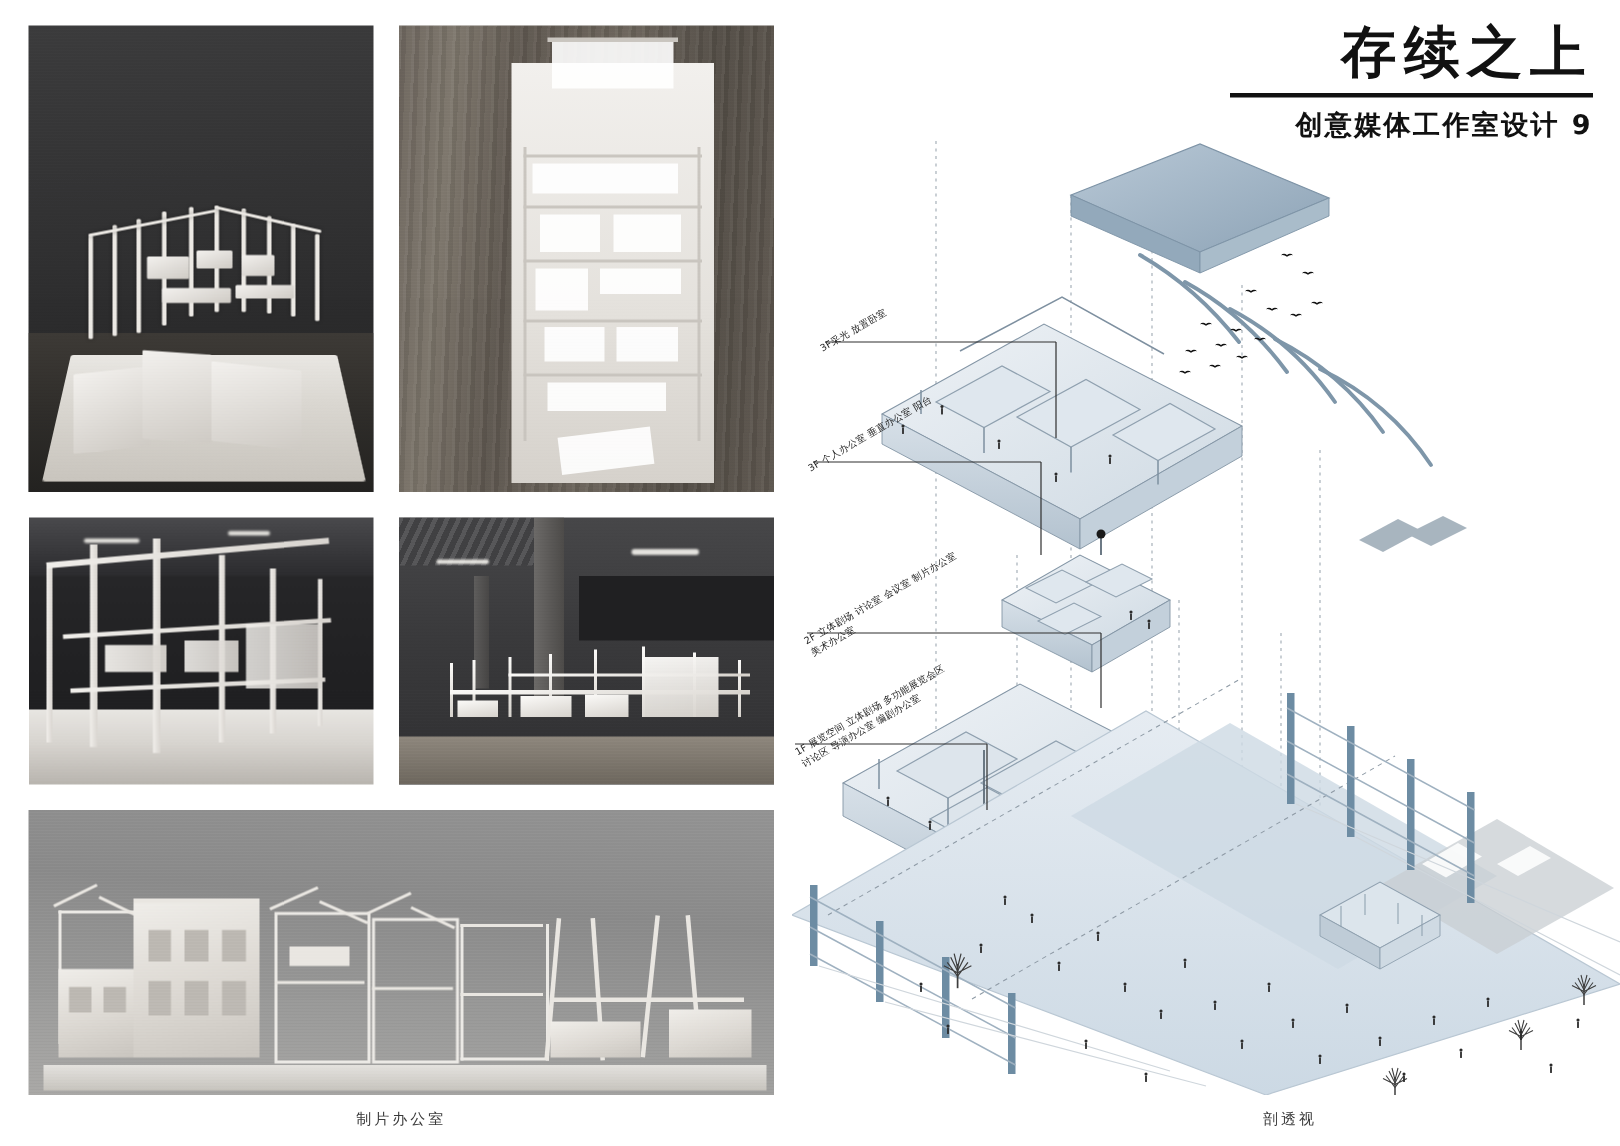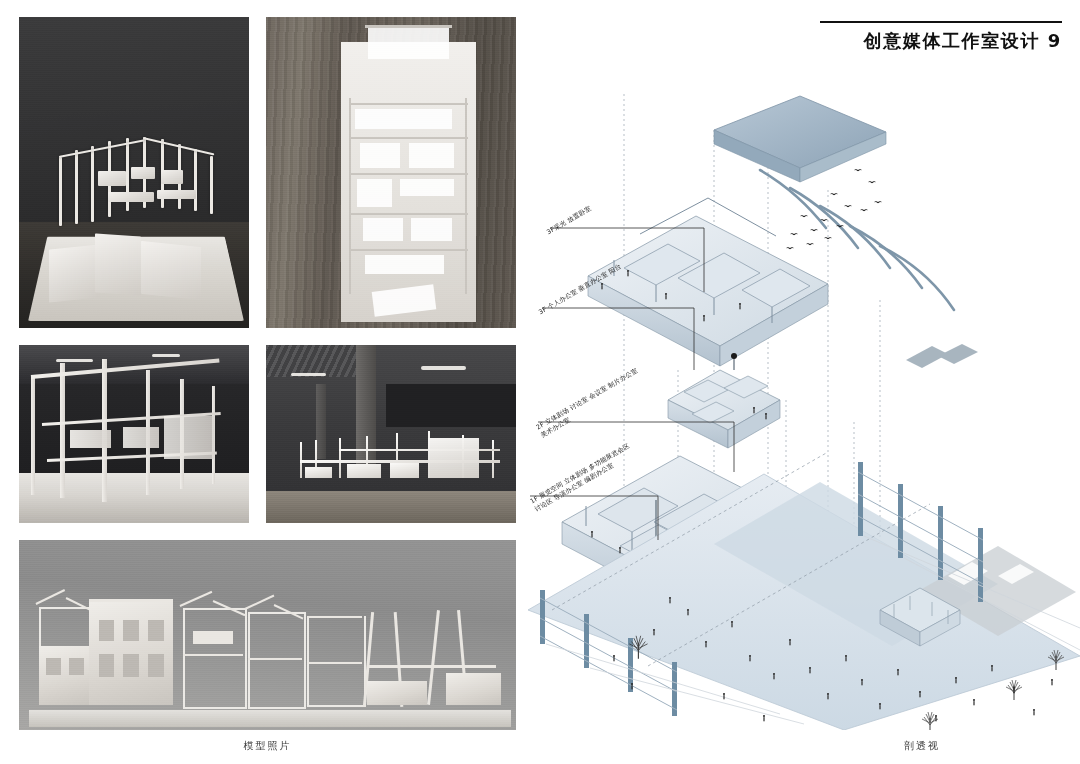--- a/index.html
+++ b/index.html
@@ -98,20 +98,21 @@
     white-space:nowrap;transform-origin:left bottom;line-height:1.45;
   }
   .axo-label.two{white-space:normal;width:118px;}
 </style>
 </head>
 <body>
 
 <div class="board">
 
   <div class="title-block">
+    <div class="title-main">存续之上</div>
     <div class="title-rule"></div>
     <div class="title-sub">创意媒体工作室设计 9</div>
   </div>
 
   <div class="photo p1-bg" style="left:19px;top:17px;width:230px;height:311px;">
     <div class="p1-floor"></div>
     <div class="p1-table"></div>
     <div class="p1-model">
 
       <div class="p1-gable" style="left:2%;top:22%;width:3px;height:60%;"></div>
@@ -260,21 +261,21 @@
     <div class="p5-slab" style="left:70%;top:38%;width:2.6px;height:50%;transform:rotate(5deg);"></div>
     <div class="p5-slab" style="left:76%;top:38%;width:2.6px;height:50%;transform:rotate(-4deg);"></div>
     <div class="p5-slab" style="left:83%;top:37%;width:2.6px;height:50%;transform:rotate(6deg);"></div>
     <div class="p5-slab" style="left:89%;top:37%;width:2.6px;height:48%;transform:rotate(-5deg);"></div>
     <div class="p5-slab" style="left:70%;top:66%;width:26%;height:2.4px;"></div>
     <div class="p5-mass" style="left:86%;top:70%;width:11%;height:17%;"></div>
     <div class="p5-mass" style="left:70%;top:74%;width:12%;height:13%;"></div>
     <div class="grain"></div>
   </div>
 
-  <div class="caption" style="left:19px;width:497px;top:739px;">模型照片</div>
+  <div class="caption" style="left:19px;width:497px;top:739px;">制片办公室</div>
 
   <div class="axo">
     <svg width="552" height="660" viewBox="0 0 552 660" xmlns="http://www.w3.org/2000/svg">
       <defs>
         <linearGradient id="gRoof" x1="0" y1="0" x2="1" y2="1">
           <stop offset="0" stop-color="#b8c8d6"></stop>
             <stop offset="1" stop-color="#8da3b6"></stop>
         </linearGradient>
         <linearGradient id="gSite" x1="0" y1="0" x2="0" y2="1">
           <stop offset="0" stop-color="#e6ecf2"></stop>
@@ -523,15 +524,15 @@
 
     <div class="axo-label" style="left:22px;top:158px;transform:rotate(-30deg);">3F采光 放置卧室</div>
 
     <div class="axo-label" style="left:14px;top:238px;transform:rotate(-30deg);">3F 个人办公室 垂直办公室 阳台</div>
 
     <div class="axo-label two" style="left:16px;top:352px;transform:rotate(-30deg);">2F 立体剧场 讨论室 会议室 制片办公室 美术办公室</div>
 
     <div class="axo-label two" style="left:10px;top:426px;transform:rotate(-30deg);">1F 展览空间 立体剧场 多功能展览会区 讨论区 导演办公室 编剧办公室</div>
   </div>
 
-  <div class="caption" style="left:780px;width:160px;top:739px;text-align:right;">剖透视</div>
+  <div class="caption" style="left:780px;width:160px;top:739px;">剖透视</div>
 
 </div>
 
 </body></html>

